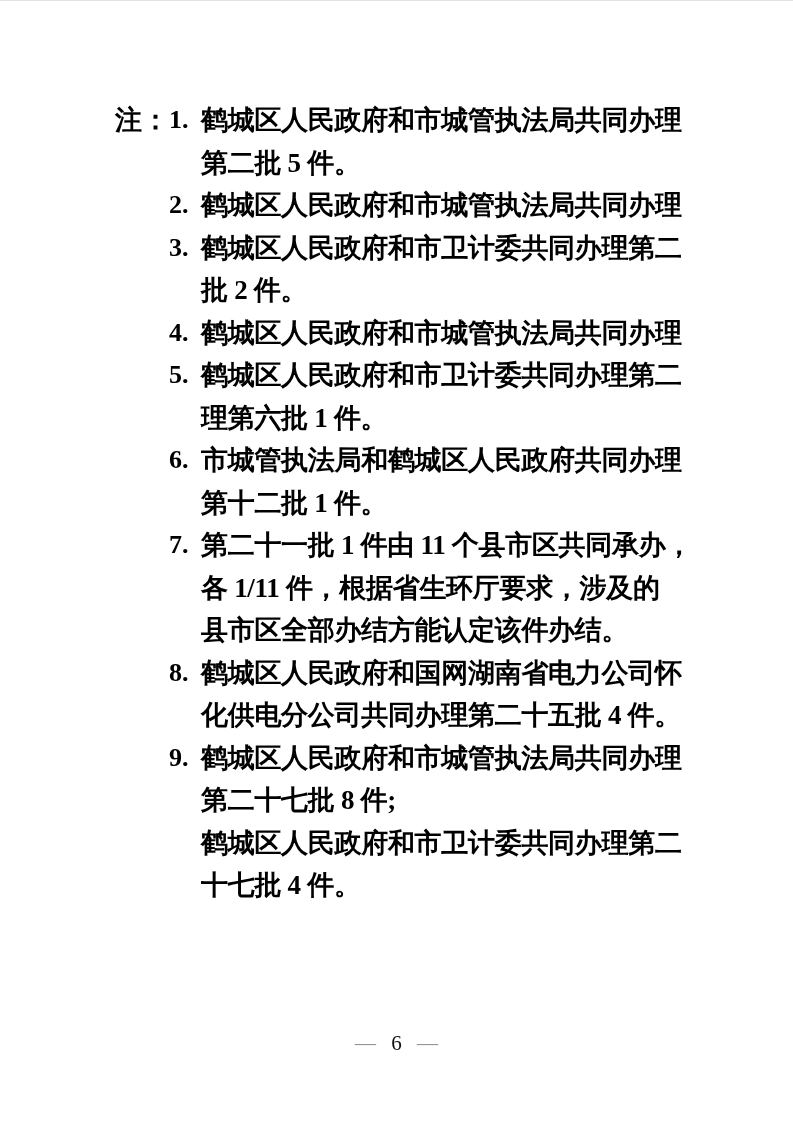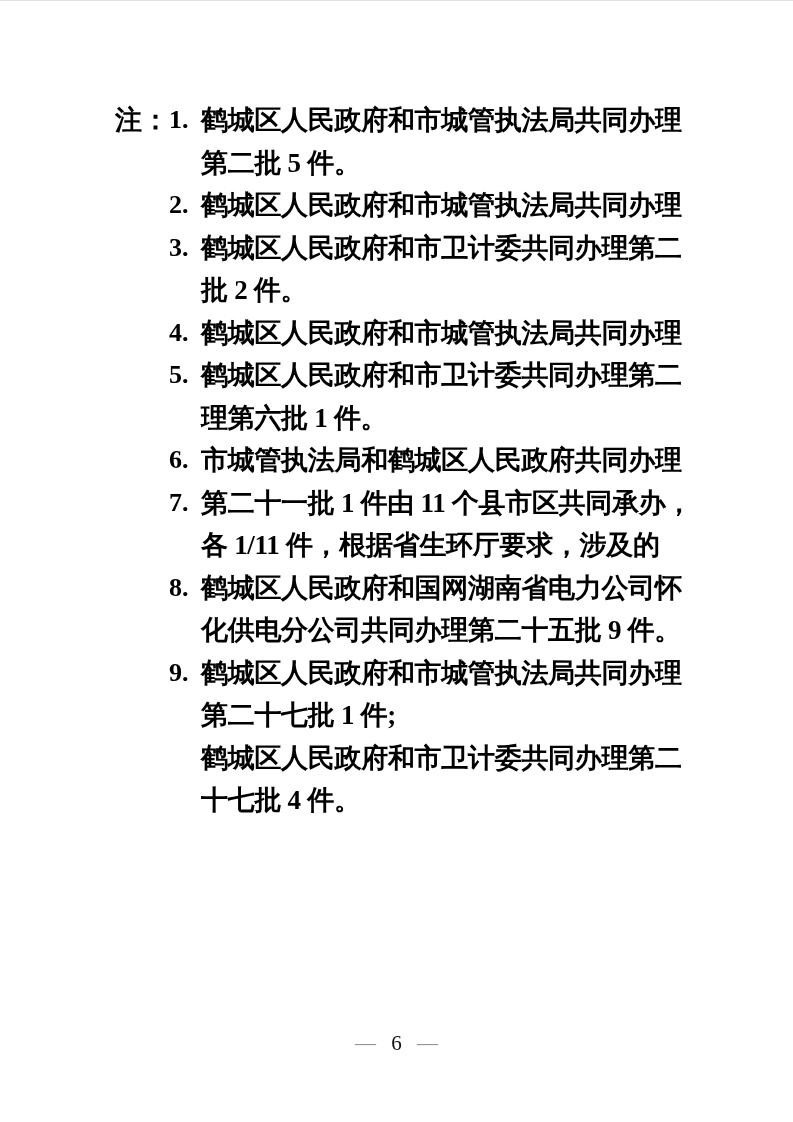--- a/index.html
+++ b/index.html
@@ -122,41 +122,43 @@
             <div class="item-num">5.</div>
             <div class="item-lines">
               <div class="text-line">鹤城区人民政府和市卫计委共同办理第二</div>
               <div class="text-line">理第六批 1 件。</div>
             </div>
           </div>
           <div class="note-item">
             <div class="item-num">6.</div>
             <div class="item-lines">
               <div class="text-line">市城管执法局和鹤城区人民政府共同办理</div>
+              <div class="text-line">第十二批 1 件。</div>
             </div>
           </div>
           <div class="note-item">
             <div class="item-num">7.</div>
             <div class="item-lines">
               <div class="text-line">第二十一批 1 件由 11 个县市区共同承办，</div>
               <div class="text-line">各 1/11 件，根据省生环厅要求，涉及的</div>
+              <div class="text-line">县市区全部办结方能认定该件办结。</div>
             </div>
           </div>
           <div class="note-item">
             <div class="item-num">8.</div>
             <div class="item-lines">
               <div class="text-line">鹤城区人民政府和国网湖南省电力公司怀</div>
-              <div class="text-line">化供电分公司共同办理第二十五批 9 件。</div>
+              <div class="text-line">化供电分公司共同办理第二十五批 4 件。</div>
             </div>
           </div>
           <div class="note-item">
             <div class="item-num">9.</div>
             <div class="item-lines">
               <div class="text-line">鹤城区人民政府和市城管执法局共同办理</div>
-              <div class="text-line">第二十七批 1 件;</div>
+              <div class="text-line">第二十七批 8 件;</div>
               <div class="text-line">鹤城区人民政府和市卫计委共同办理第二</div>
               <div class="text-line">十七批 4 件。</div>
             </div>
           </div>
         </div>
     </div>
   </div>
 
   <div class="footer">
     <span class="dash">—</span>

